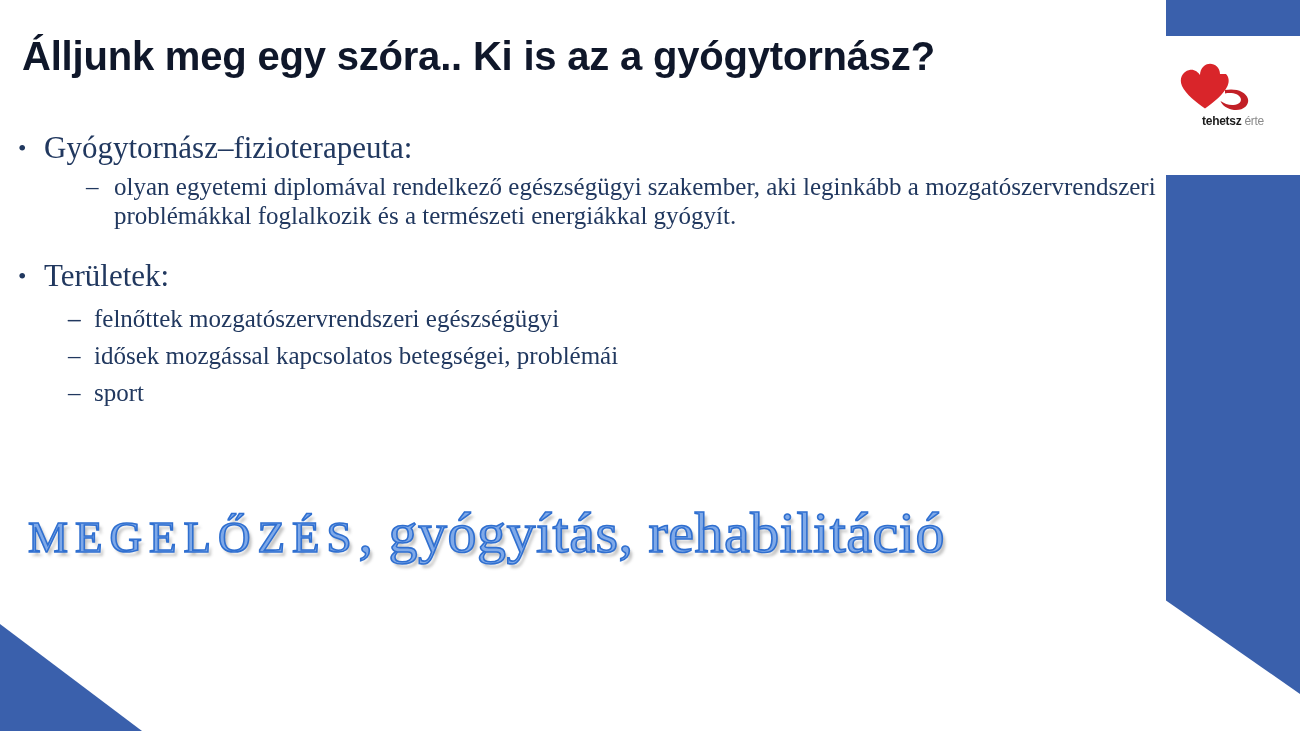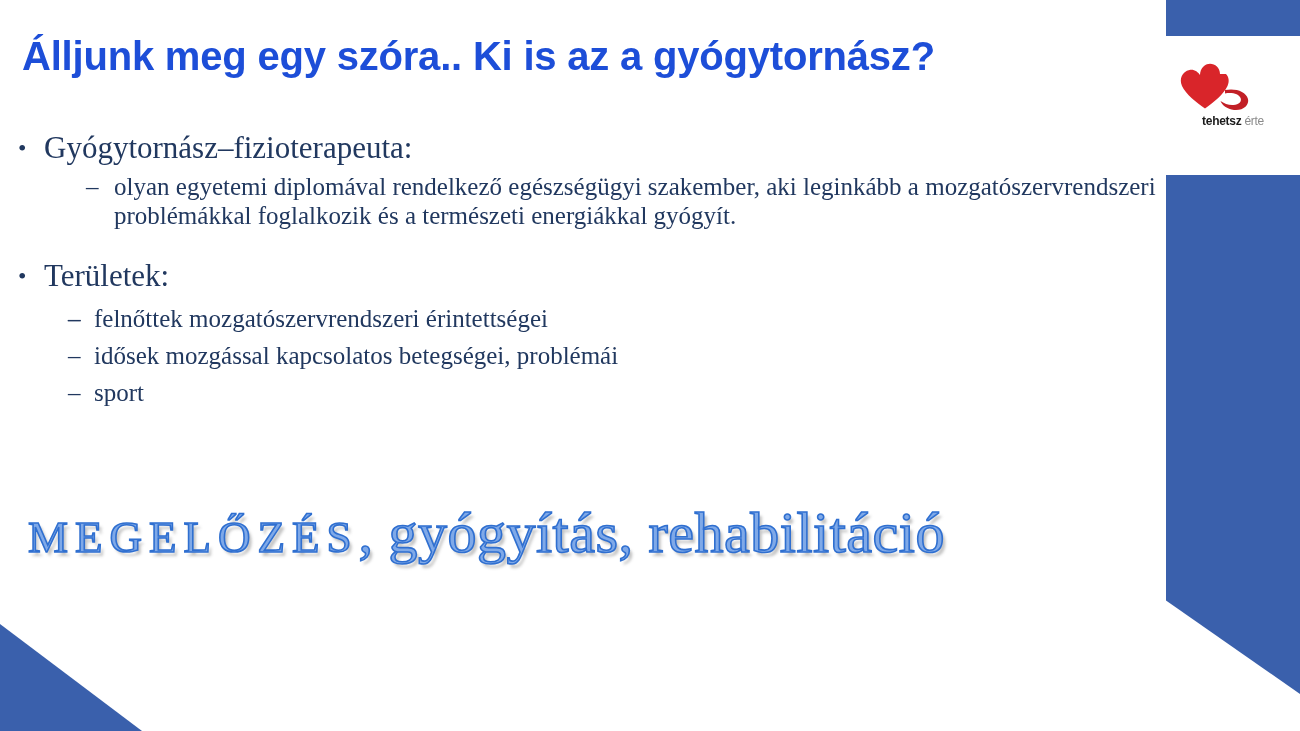--- a/index.html
+++ b/index.html
@@ -75,21 +75,21 @@
     color: #8a8a8a;
     font-weight: normal;
   }
 
   
   .title {
     position: absolute;
     left: 22px;
     top: 32px;
     width: 1120px;
-    color: #1d4ed8;
+    color: #0f172a;
     font-family: "Liberation Sans", sans-serif;
     font-weight: bold;
     font-size: 40px;
     line-height: 48px;
     letter-spacing: -0.2px;
   }
 
   
   .content {
     position: absolute;
@@ -202,21 +202,21 @@
     <div>
       <p class="lvl1">
         <span class="marker">•</span>
         <span>Területek:</span>
       </p>
       <p class="lvl2 tight">
         <span class="marker">–</span>
       </p>
       <p class="lvl2 tight">
         <span class="marker">–</span>
-        <span>felnőttek mozgatószervrendszeri érintettségei</span>
+        <span>felnőttek mozgatószervrendszeri egészségügyi</span>
       </p>
       <p class="lvl2 tight">
         <span class="marker">–</span>
         <span>idősek mozgással kapcsolatos betegségei, problémái</span>
       </p>
       <p class="lvl2 tight">
         <span class="marker">–</span>
         <span>sport</span>
       </p>
     </div>

